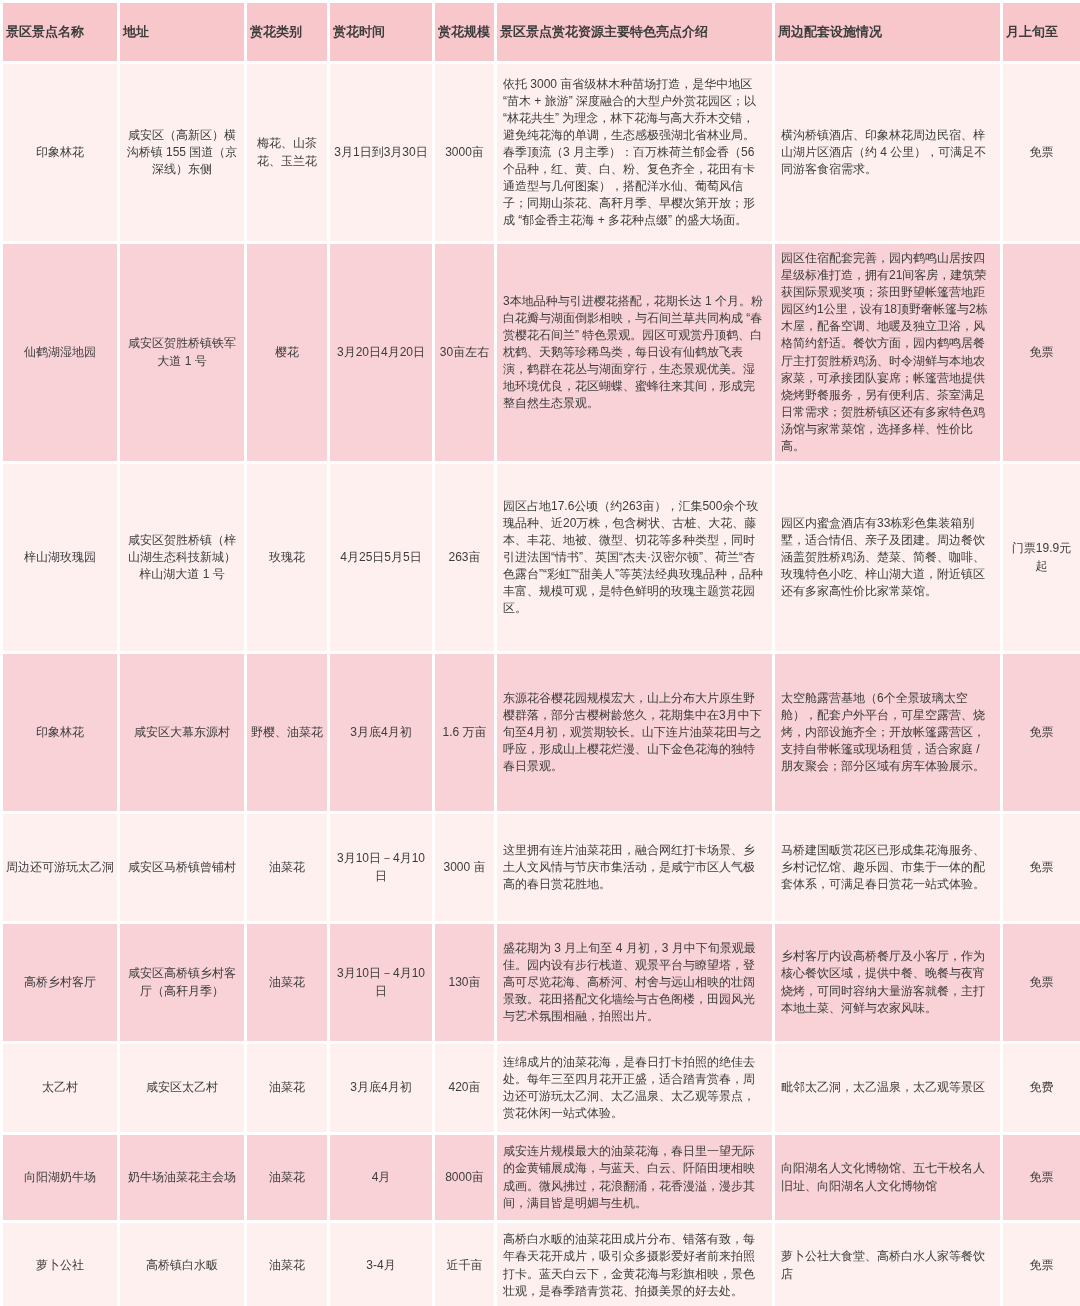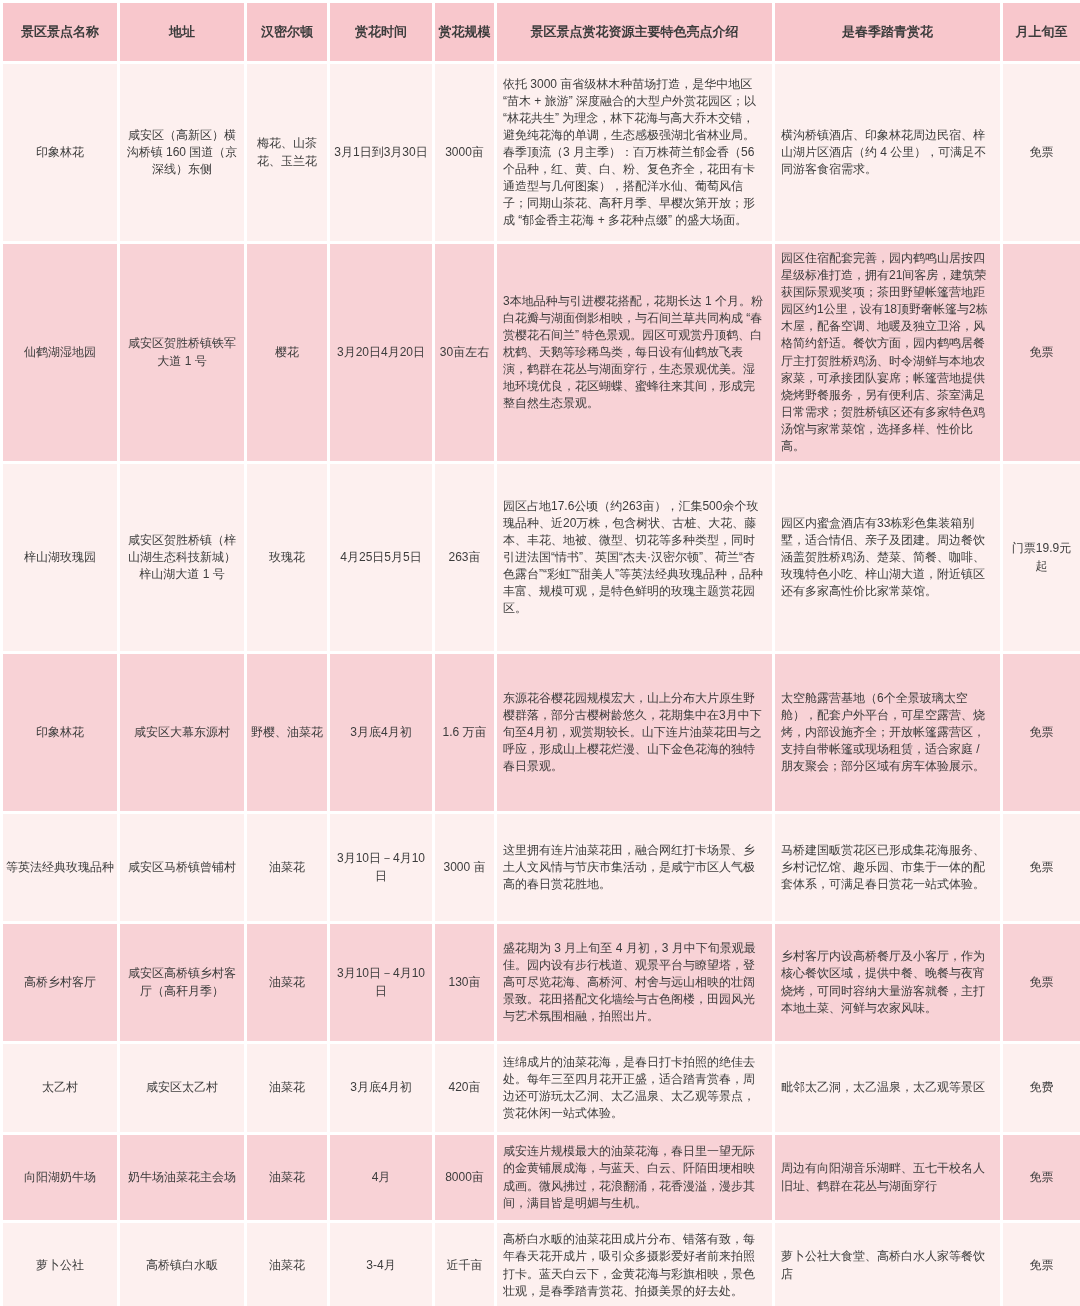--- a/index.html
+++ b/index.html
@@ -1,20 +1,20 @@
 <!DOCTYPE html>
 <html><head>
 <meta charset="utf-8">
 <style>
   html,body{margin:0;padding:0;background:#ffffff;}
   body{font-family:"Liberation Sans","DejaVu Sans",sans-serif;color:#3c3c3c;}
   #app{width:1080px;}
   table{border-collapse:collapse;width:1080px;table-layout:fixed;}
   th,td{border:3px solid #ffffff;vertical-align:middle;word-break:break-all;}
-  thead th{background:#f8c7cc;height:54px;font-size:13px;font-weight:bold;text-align:center;padding:2px 3px;}
+  thead th{background:#f8c7cc;height:54px;font-size:13px;font-weight:bold;text-align:left;padding:2px 3px;}
   tbody tr:nth-child(odd) td{background:#fdf0ef;}
   tbody tr:nth-child(even) td{background:#f8d2d6;}
   td{font-size:12px;line-height:1.42;}
   td.c{text-align:center;padding:2px 3px;}
   td.l{text-align:left;padding:1px 6px;}
   tbody tr:nth-child(1){height:180px}
   tbody tr:nth-child(2){height:220px}
   tbody tr:nth-child(3){height:190px}
   tbody tr:nth-child(4){height:160px}
   tbody tr:nth-child(5){height:110px}
@@ -35,32 +35,32 @@
         <col style="width:105px">
       <col style="width:62px">
         <col style="width:278px">
         <col style="width:228px">
         <col style="width:80px">
     </colgroup>
     <thead>
       <tr>
           <th>景区景点名称</th>
           <th>地址</th>
-          <th>汉密尔顿</th>
+          <th>赏花类别</th>
           <th>赏花时间</th>
           <th>赏花规模</th>
           <th>景区景点赏花资源主要特色亮点介绍</th>
-          <th>是春季踏青赏花</th>
+          <th>周边配套设施情况</th>
           <th>月上旬至</th>
         </tr>
     </thead>
     <tbody>
         <tr>
       <td class="c">印象林花</td>
-      <td class="c">咸安区（高新区）横沟桥镇 160 国道（京深线）东侧</td>
+      <td class="c">咸安区（高新区）横沟桥镇 155 国道（京深线）东侧</td>
       <td class="c">梅花、山茶花、玉兰花</td>
       <td class="c">3月1日到3月30日</td>
       <td class="c">3000亩</td>
       <td class="l">依托 3000 亩省级林木种苗场打造，是华中地区 “苗木 + 旅游” 深度融合的大型户外赏花园区；以 “林花共生” 为理念，林下花海与高大乔木交错，避免纯花海的单调，生态感极强湖北省林业局。春季顶流（3 月主季）：百万株荷兰郁金香（56 个品种，红、黄、白、粉、复色齐全，花田有卡通造型与几何图案），搭配洋水仙、葡萄风信子；同期山茶花、高秆月季、早樱次第开放；形成 “郁金香主花海 + 多花种点缀” 的盛大场面。</td>
       <td class="l">横沟桥镇酒店、印象林花周边民宿、梓山湖片区酒店（约 4 公里），可满足不同游客食宿需求。</td>
       <td class="c">免票</td>
     </tr>
         <tr>
       <td class="c">仙鹤湖湿地园</td>
       <td class="c">咸安区贺胜桥镇铁军大道 1 号</td>
@@ -85,21 +85,21 @@
       <td class="c">印象林花</td>
       <td class="c">咸安区大幕东源村</td>
       <td class="c">野樱、油菜花</td>
       <td class="c">3月底4月初</td>
       <td class="c">1.6 万亩</td>
       <td class="l">东源花谷樱花园规模宏大，山上分布大片原生野樱群落，部分古樱树龄悠久，花期集中在3月中下旬至4月初，观赏期较长。山下连片油菜花田与之呼应，形成山上樱花烂漫、山下金色花海的独特春日景观。</td>
       <td class="l">太空舱露营基地（6个全景玻璃太空舱），配套户外平台，可星空露营、烧烤，内部设施齐全；开放帐篷露营区，支持自带帐篷或现场租赁，适合家庭 / 朋友聚会；部分区域有房车体验展示。</td>
       <td class="c">免票</td>
     </tr>
         <tr>
-      <td class="c">等英法经典玫瑰品种</td>
+      <td class="c">周边还可游玩太乙洞</td>
       <td class="c">咸安区马桥镇曾铺村</td>
       <td class="c">油菜花</td>
       <td class="c">3月10日－4月10日</td>
       <td class="c">3000 亩</td>
       <td class="l">这里拥有连片油菜花田，融合网红打卡场景、乡土人文风情与节庆市集活动，是咸宁市区人气极高的春日赏花胜地。</td>
       <td class="l">马桥建国畈赏花区已形成集花海服务、乡村记忆馆、趣乐园、市集于一体的配套体系，可满足春日赏花一站式体验。</td>
       <td class="c">免票</td>
     </tr>
         <tr>
       <td class="c">高桥乡村客厅</td>
@@ -121,21 +121,21 @@
       <td class="l">毗邻太乙洞，太乙温泉，太乙观等景区</td>
       <td class="c">免费</td>
     </tr>
         <tr>
       <td class="c">向阳湖奶牛场</td>
       <td class="c">奶牛场油菜花主会场</td>
       <td class="c">油菜花</td>
       <td class="c">4月</td>
       <td class="c">8000亩</td>
       <td class="l">咸安连片规模最大的油菜花海，春日里一望无际的金黄铺展成海，与蓝天、白云、阡陌田埂相映成画。微风拂过，花浪翻涌，花香漫溢，漫步其间，满目皆是明媚与生机。</td>
-      <td class="l">周边有向阳湖音乐湖畔、五七干校名人旧址、鹤群在花丛与湖面穿行</td>
+      <td class="l">向阳湖名人文化博物馆、五七干校名人旧址、向阳湖名人文化博物馆</td>
       <td class="c">免票</td>
     </tr>
         <tr>
       <td class="c">萝卜公社</td>
       <td class="c">高桥镇白水畈</td>
       <td class="c">油菜花</td>
       <td class="c">3-4月</td>
       <td class="c">近千亩</td>
       <td class="l">高桥白水畈的油菜花田成片分布、错落有致，每年春天花开成片，吸引众多摄影爱好者前来拍照打卡。蓝天白云下，金黄花海与彩旗相映，景色壮观，是春季踏青赏花、拍摄美景的好去处。</td>
       <td class="l">萝卜公社大食堂、高桥白水人家等餐饮店</td>

